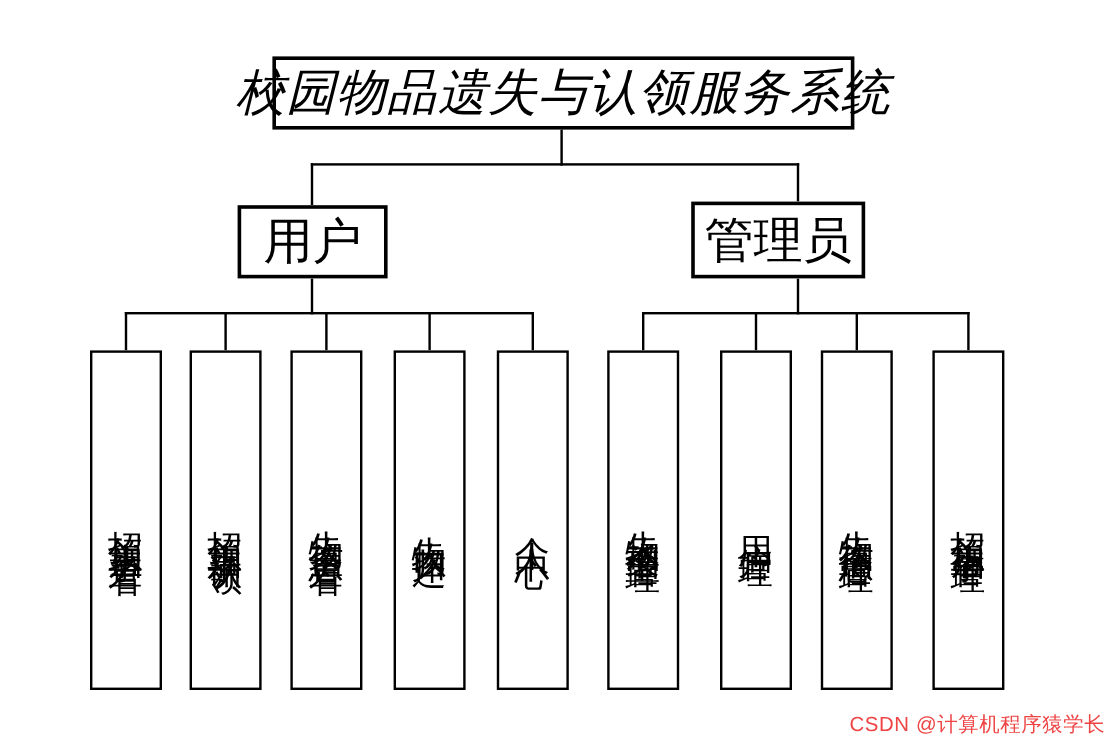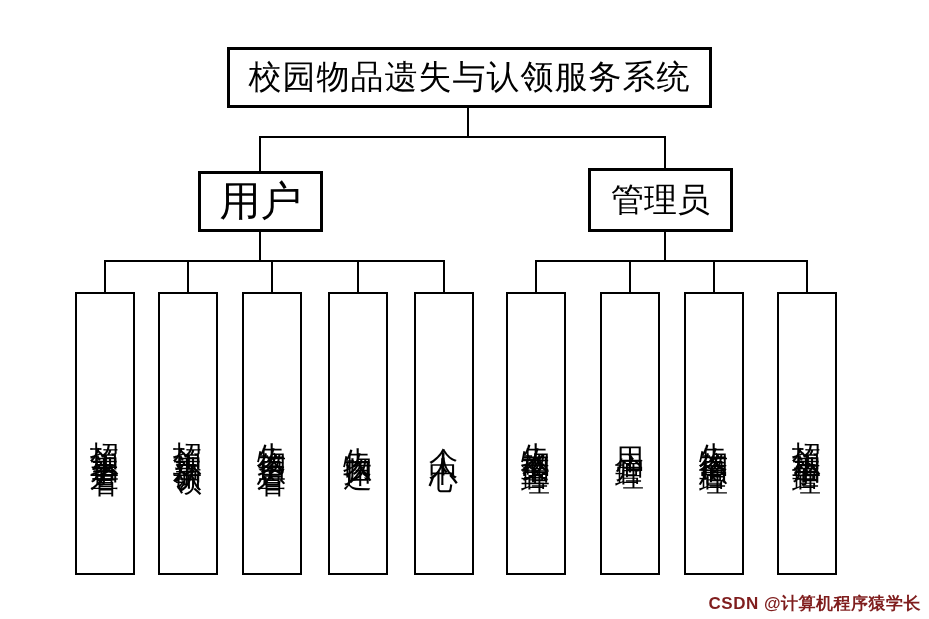--- a/index.html
+++ b/index.html
@@ -22,30 +22,31 @@
     background: #ffffff;
     border: 3px solid #000000;
     display: flex;
     align-items: center;
     justify-content: center;
     text-align: center;
     white-space: nowrap;
   }
   .node.root {
     left: 227px; top: 47px; width: 485px; height: 61px;
-    font-size: 33px;
+    font-size: 41px;
     letter-spacing: 1px;
+    font-style: italic;
   }
   .node.branch-user {
     left: 198px; top: 171px; width: 125px; height: 61px;
     font-size: 41px;
   }
   .node.branch-admin {
-    left: 588px; top: 168px; width: 145px; height: 64px;
-    font-size: 33px;
+    left: 576px; top: 168px; width: 145px; height: 64px;
+    font-size: 41px;
   }
   .node.leaf {
     top: 292px; width: 60px; height: 283px;
     border-width: 2px;
     font-size: 29px;
     writing-mode: vertical-rl;
     text-orientation: upright;
     letter-spacing: 5px;
   }
   .leaf-1 { left: 75px;  }
@@ -104,15 +105,15 @@
   <div class="node leaf leaf-2">招领启事认领</div>
   <div class="node leaf leaf-3">失物信息查看</div>
   <div class="node leaf leaf-4">失物归还</div>
   <div class="node leaf leaf-5">个人中心</div>
 
   <div class="node leaf leaf-6">失物类型管理</div>
   <div class="node leaf leaf-7">用户管理</div>
   <div class="node leaf leaf-8">失物信息管理</div>
   <div class="node leaf leaf-9">招领启事管理</div>
 
-  <div class="watermark" style="color: #7f1d1d; font-weight: bold;">CSDN @计算机程序猿学长</div>
+  <div class="watermark" style="color: #ef4444;">CSDN @计算机程序猿学长</div>
 
 </div>
 
 </body></html>

